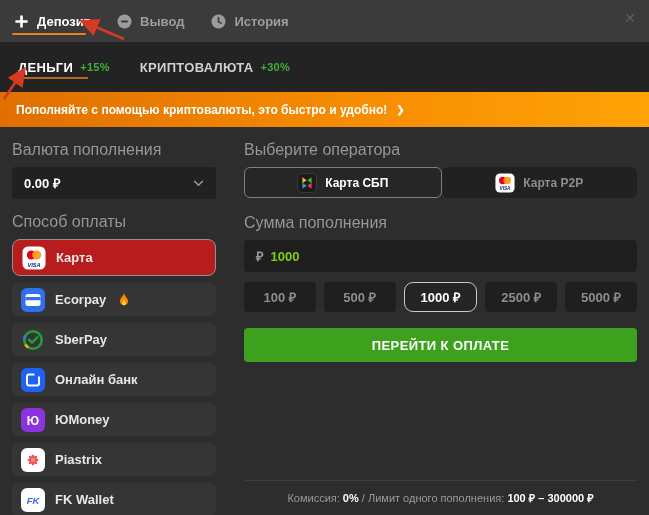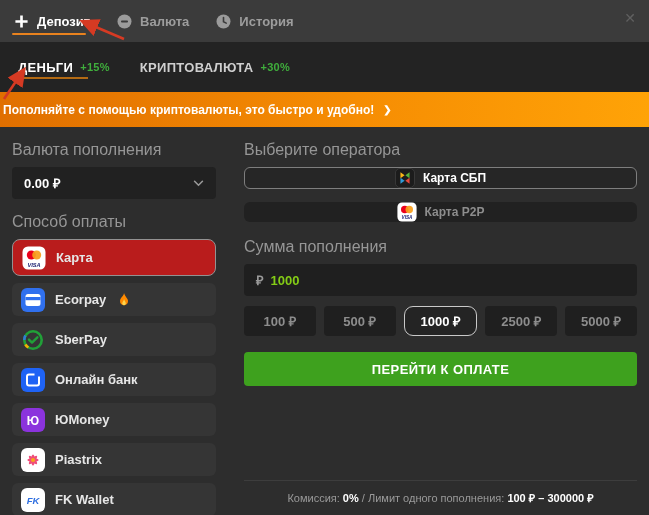--- a/index.html
+++ b/index.html
@@ -26,21 +26,21 @@
     height:50px; background:#232323;
     display:flex; align-items:center; padding:0 18px; gap:30px; position:relative;
   }
   .tab { display:flex; align-items:center; gap:7px; font-size:13px; font-weight:bold; letter-spacing:.3px; color:#cfcfcf; cursor:pointer; }
   .tab.active { color:#ffffff; }
   .bonus { font-size:11px; font-weight:bold; color:#3fae3c; }
   .tab-underline { position:absolute; left:18px; top:35px; width:70px; height:2px; background:#b36a14; }
   
   .banner {
     height:35px; background:linear-gradient(90deg,#e06f00 0%,#f68d03 55%,#ffa307 100%);
-    display:flex; align-items:center; padding:0 3px;
+    display:flex; align-items:center; padding:0 16px;
     color:#fff; font-size:12px; font-weight:bold; cursor:pointer;
   }
   .banner-arrow { margin-left:9px; font-size:10px; }
   
   .main { display:flex; gap:28px; padding:14px 12px 0 12px; height:388px; }
   .col-left { width:204px; flex:none; }
   .col-right { flex:1; display:flex; flex-direction:column; }
   .field-label { font-size:16px; color:#969696; margin-bottom:8px; }
   .select {
     height:32px; background:#212121; border-radius:4px;
@@ -50,21 +50,21 @@
   }
   .method {
     height:33px; background:#353535; border-radius:6px;
     display:flex; align-items:center; gap:10px;
     padding:0 9px; margin-bottom:7px;
     font-size:13px; font-weight:bold; color:#e6e6e6; cursor:pointer;
   }
   .method.selected { height:37px; background:#b91c1c; border:1px solid #929292; border-radius:8px; }
   .method .flame { margin-left:2px; }
   
-  .operators { display:flex; gap:13px; margin-bottom:16px;flex-direction:column; }
+  .operators { display:flex; gap:0; margin-bottom:16px; }
   .operator {
     flex:1; height:31px; border-radius:6px; background:#212121;
     display:flex; align-items:center; justify-content:center; gap:8px;
     font-size:12px; font-weight:bold; color:#8d8d8d; cursor:pointer;
   }
   .operator.selected { background:#262626; border:1px solid #7e7e7e; color:#ffffff; }
   .amount-input {
     height:32px; background:#1f1f1f; border-radius:4px;
     display:flex; align-items:center; gap:7px; padding:0 12px;
     font-size:13px; font-weight:bold; margin-bottom:10px; cursor:text;
@@ -105,21 +105,21 @@
     </span>
     <span>Депозит</span>
   </div>
   <div class="header-item">
     <span class="icon-box">
       <svg width="15" height="15" viewBox="0 0 15 15">
           <circle cx="7.5" cy="7.5" r="7" fill="#9b9b9b"></circle>
           <rect x="4" y="6.6" width="7" height="1.9" rx="0.9" fill="#3b3b3b"></rect>
         </svg>
     </span>
-    <span>Валюта</span>
+    <span>Вывод</span>
   </div>
   <div class="header-item">
     <span class="icon-box">
       <svg width="15" height="15" viewBox="0 0 15 15">
           <circle cx="7.5" cy="7.5" r="7" fill="#9b9b9b"></circle>
           <path d="M7.5 3.6 V7.8 L10.2 9.1" stroke="#3b3b3b" stroke-width="1.6" fill="none" stroke-linecap="round"></path>
         </svg>
     </span>
     <span>История</span>
   </div>

